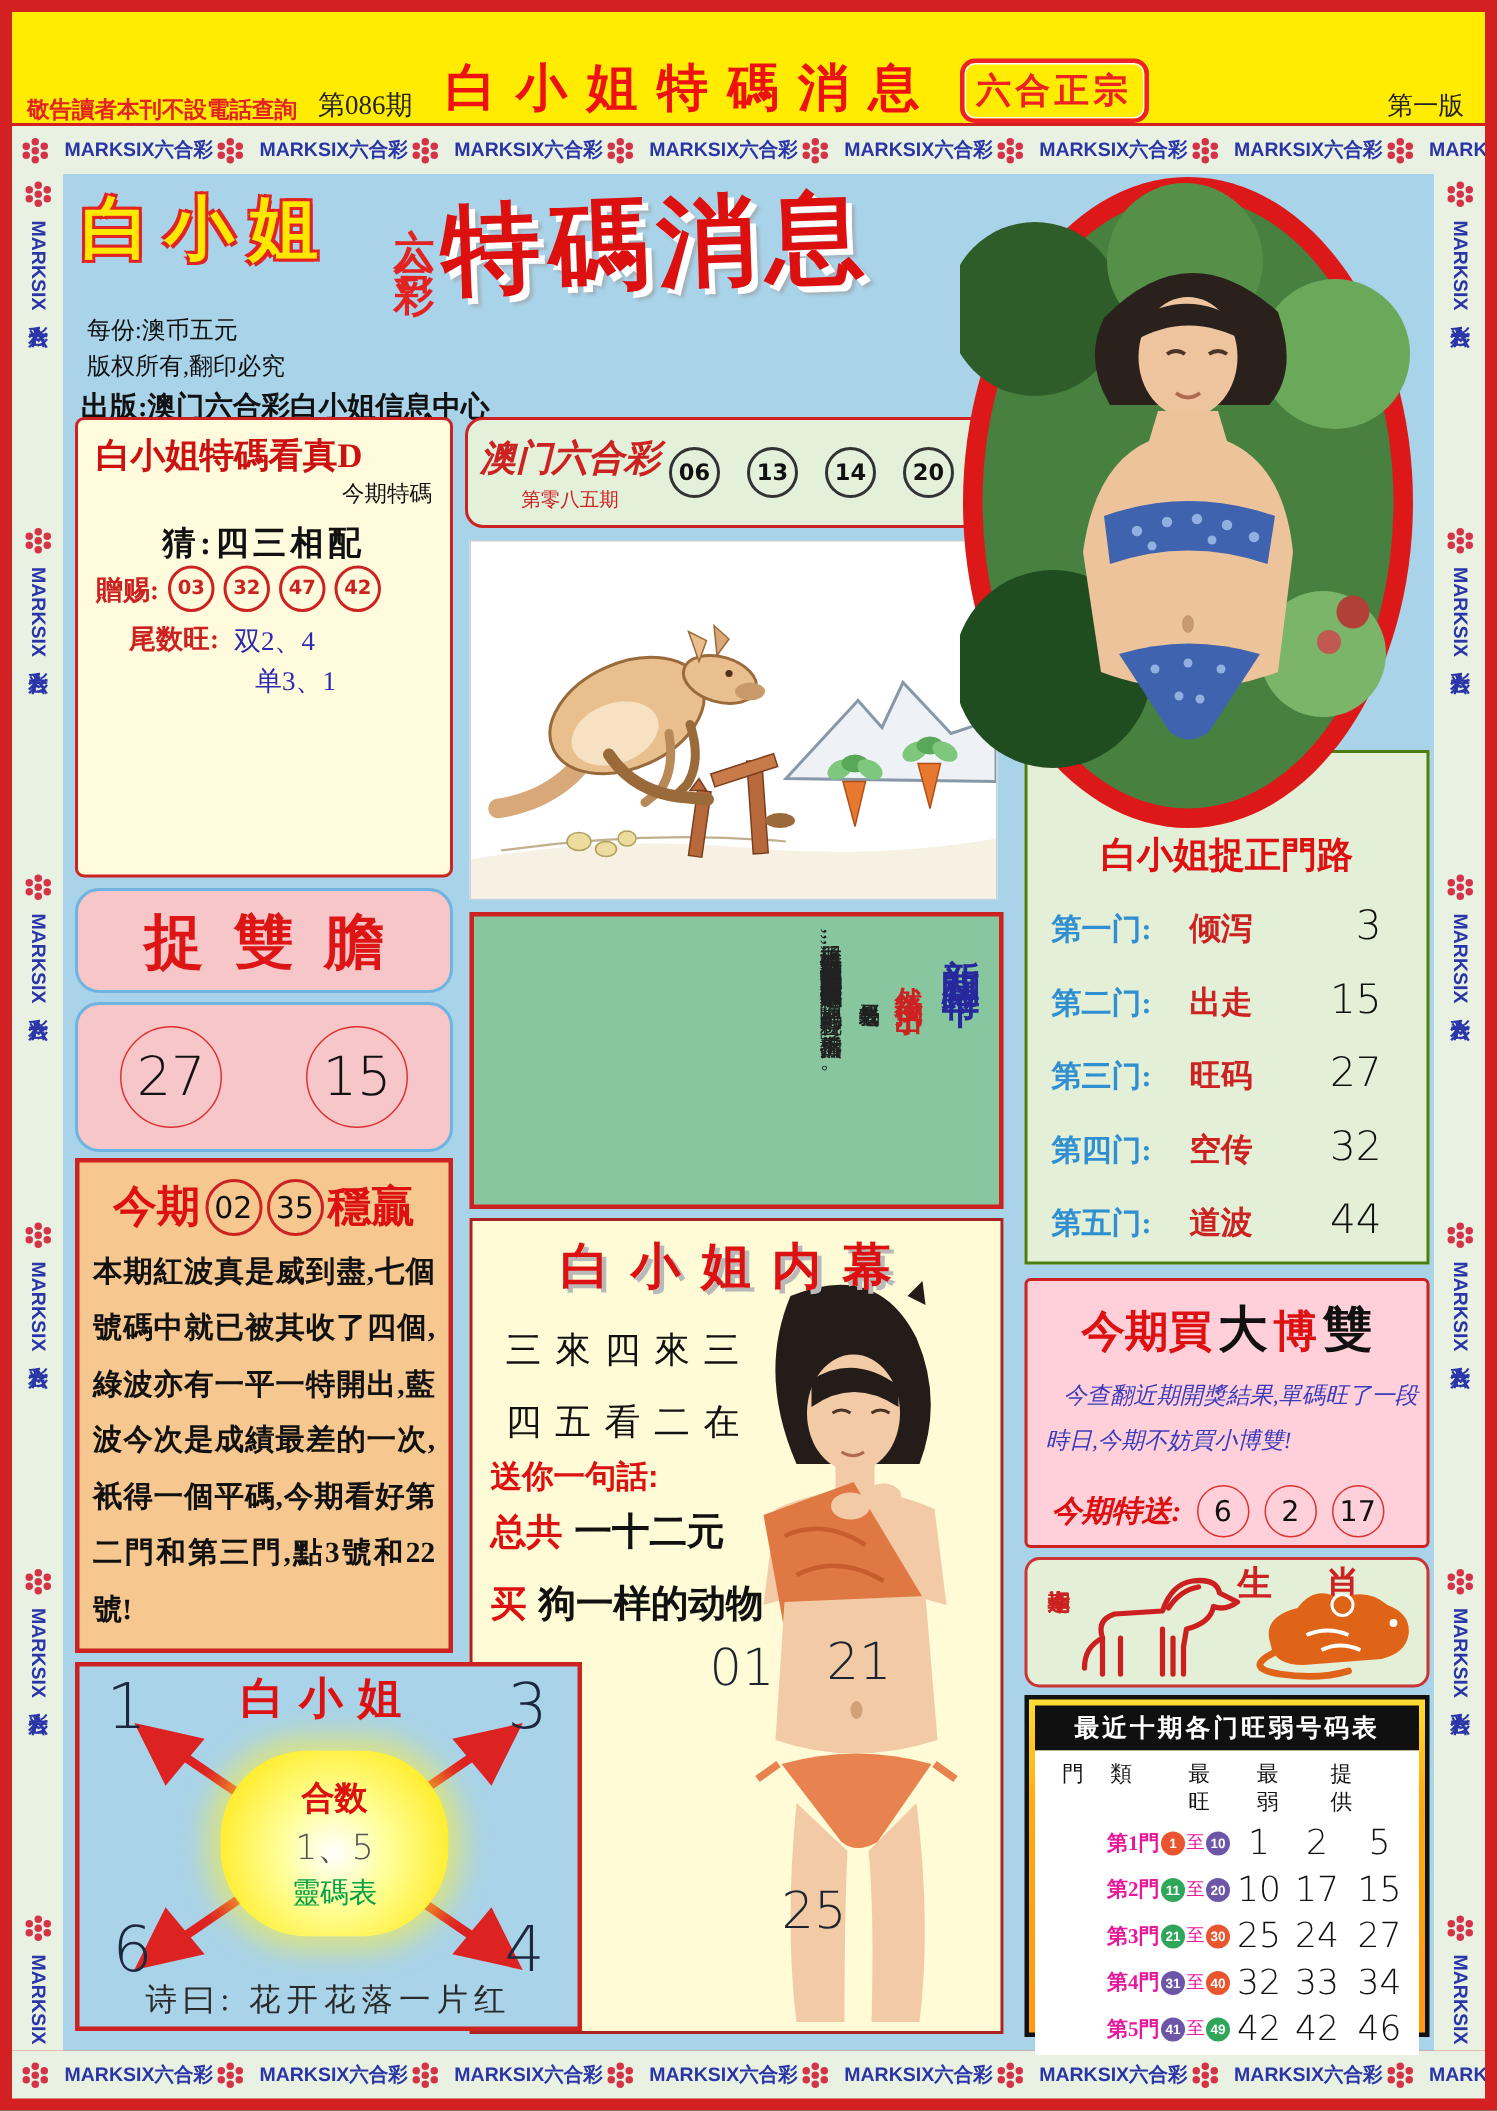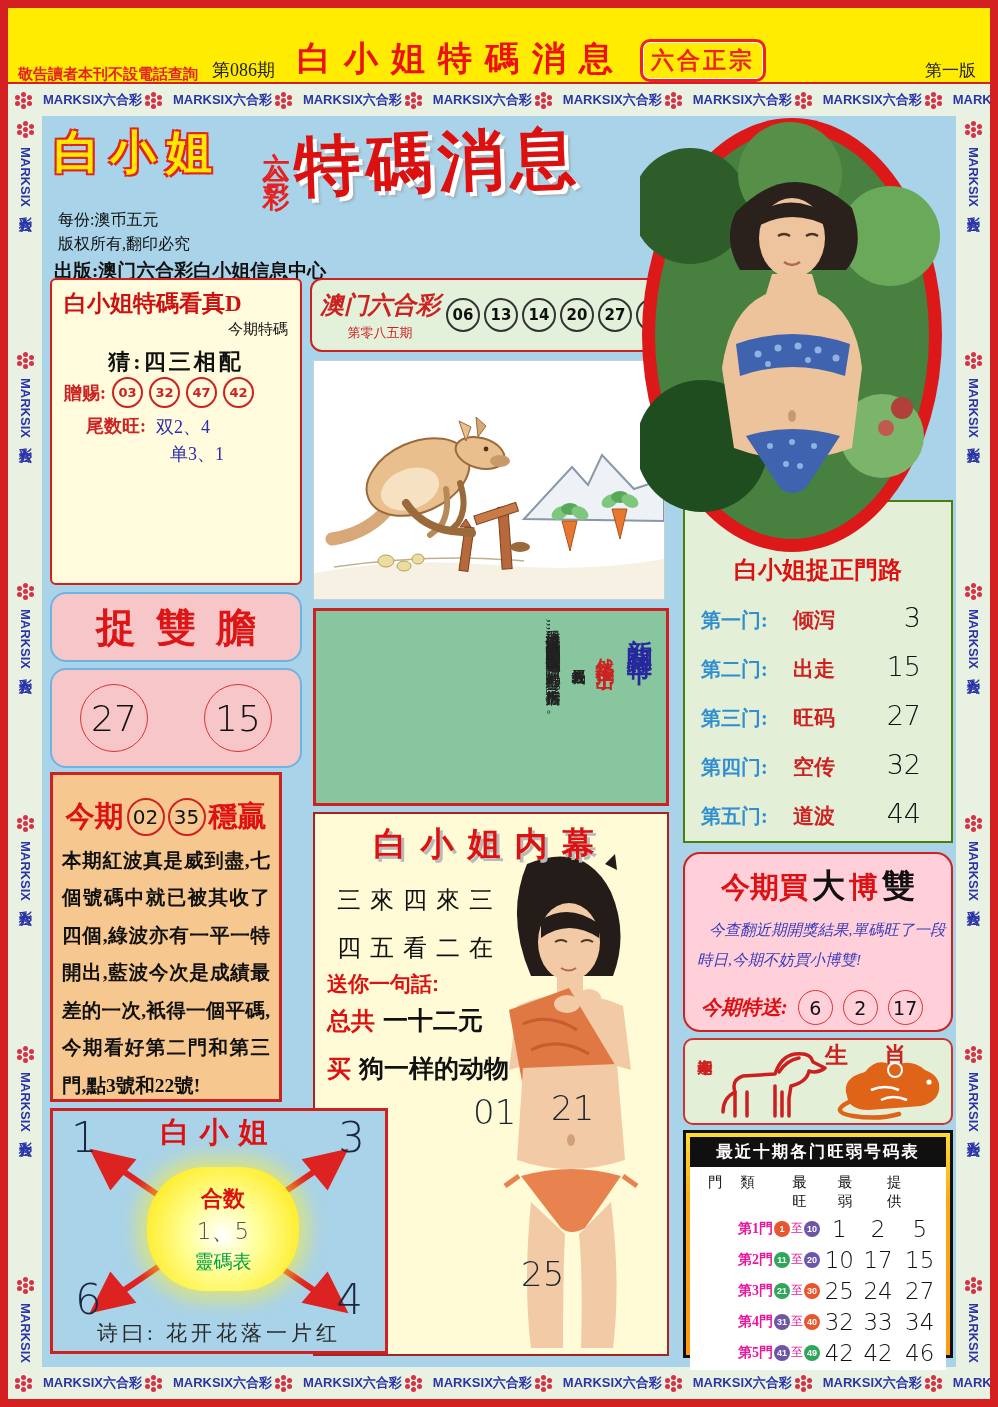--- a/index.html
+++ b/index.html
@@ -49,36 +49,36 @@
   .gift-ball{width:27px;height:27px;border:2px solid #cc2222;color:#cc2222;font-size:13px;font-weight:bold;}
   .tips-tail{margin-top:6px;display:flex;gap:10px;padding-left:22px;}
   .tail-vals{color:#2b2bb0;font-size:18px;line-height:1.5;}
   .tail-vals span{display:block;}
   .tail-vals span:last-child{padding-left:14px;}
   
   .results{left:268px;top:162px;width:358px;height:74px;background:#e3f0da;border:2px solid #cc2222;border-radius:12px;
            display:flex;align-items:center;padding:4px 8px;gap:6px;}
   .res-name{color:#cc2222;font-size:24px;font-weight:bold;white-space:nowrap;font-style:italic;}
   .res-issue{color:#cc2222;font-size:13px;text-align:center;margin-top:3px;}
-  .res-balls{display:flex;gap:4px;}
+  .res-balls{display:flex;gap:18px;}
   .res-ball{width:30px;height:30px;border:2px solid #333;color:#111;font-size:15px;font-weight:bold;}
   .sp-label{writing-mode:vertical-rl;text-orientation:upright;color:#cc2222;font-size:12px;font-weight:bold;height:62px;letter-spacing:2px;}
   .res-special{display:flex;align-items:center;margin-left:2px;}
   
   .cartoon{left:271px;top:244px;width:352px;height:240px;background:#fff;border:1px solid #c8d0da;}
   
   .pinkbox{background:#f7c6c9;border:2px solid #6fb4e0;border-radius:16px;}
   .dan-title{left:8px;top:476px;width:252px;height:70px;display:flex;align-items:center;justify-content:center;}
   .dan-title span{color:#dd1515;font-size:40px;font-weight:bold;letter-spacing:20px;padding-left:20px;}
   .dan-nums{left:8px;top:552px;width:252px;height:100px;display:flex;align-items:center;justify-content:space-around;}
   .bigball{width:66px;height:66px;border:1px solid #dd3333;color:#111;font-size:36px;font-weight:300;
            display:inline-flex;align-items:center;justify-content:center;border-radius:50%;
            font-family:"DejaVu Sans","Liberation Sans",sans-serif;}
   
-  .win{left:8px;top:656px;width:232px;height:330px;background:#f6c78e;border:3px solid #cc2222;padding:22px 9px;}
+  .win{left:8px;top:656px;width:252px;height:330px;background:#f6c78e;border:3px solid #cc2222;padding:10px 9px;}
   .win-title{display:flex;align-items:center;justify-content:center;gap:3px;}
   .wt-red{color:#dd1111;font-size:29px;font-weight:bold;white-space:nowrap;}
   .win-ball{width:34px;height:34px;border:2px solid #cc2222;color:#111;font-size:20px;}
   .win-body{margin-top:5px;color:#111;font-size:19.5px;font-weight:bold;line-height:1.92;text-align:justify;}
   
   .news{left:271px;top:492px;width:356px;height:198px;background:#87c69e;border:3px solid #cc2222;padding:8px 10px;}
   .news-flow{height:176px;display:flex;flex-direction:row-reverse;justify-content:flex-start;gap:5px;}
   .vert{writing-mode:vertical-rl;}
   .news-title{color:#27279e;font-size:25px;font-weight:bold;letter-spacing:8px;}
   .news-red{color:#cc2222;font-size:19px;font-weight:bold;letter-spacing:4px;margin-top:24px;}
@@ -99,21 +99,21 @@
   
   .oval{left:598px;top:0px;width:304px;height:438px;z-index:3;}
   
   .doors{left:641px;top:384px;width:270px;height:343px;background:#e4efd8;border:2px solid #4d7c0f;z-index:1;}
   .doors-title{position:absolute;top:52px;width:100%;text-align:center;color:#dd1111;font-size:24px;font-weight:bold;white-space:nowrap;}
   .door-row{position:absolute;left:0;width:100%;display:flex;align-items:baseline;padding:0 16px;box-sizing:border-box;}
   .door-label{color:#2f8fd0;font-size:20px;font-weight:bold;width:92px;}
   .door-name{color:#cc2222;font-size:21px;font-weight:bold;width:80px;}
   .door-val{color:#111;font-size:27px;font-weight:300;font-family:"DejaVu Sans","Liberation Sans",sans-serif;margin-left:auto;padding-right:14px;}
   
-  .bigd{left:641px;top:736px;width:270px;height:180px;background:#ffd0da;border:2px solid #cc2222;border-radius:17px;}
+  .bigd{left:641px;top:736px;width:270px;height:180px;background:#ffd0da;border:2px solid #cc2222;border-radius:4px;}
   .bigd-title{position:absolute;top:10px;width:100%;text-align:center;white-space:nowrap;}
   .s-red{color:#dd1111;font-size:29px;font-weight:bold;}
   .s-blk{color:#111;font-size:33px;font-weight:bold;}
   .bigd-line{position:absolute;left:12px;color:#3b3bbb;font-size:15.5px;white-space:nowrap;font-style:italic;}
   .bigd-send{position:absolute;left:16px;top:136px;display:flex;align-items:center;gap:10px;}
   .send-lab{color:#dd1111;font-size:20px;font-weight:bold;font-style:italic;}
   .send-ball{width:33px;height:33px;border:1.5px solid #dd3333;color:#111;font-size:19px;}
   
   .zodiac{left:641px;top:922px;width:270px;height:87px;background:#e4efd8;border:2px solid #cc3333;border-radius:10px;}
   .zo-label{position:absolute;left:10px;top:8px;writing-mode:vertical-rl;text-orientation:upright;color:#cc2222;font-size:15px;font-weight:bold;height:72px;}

